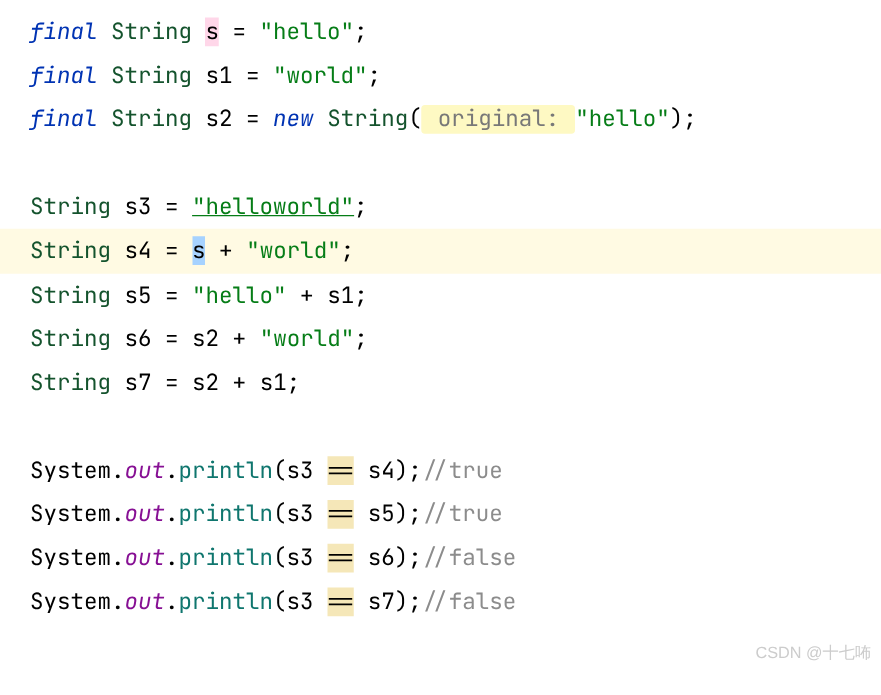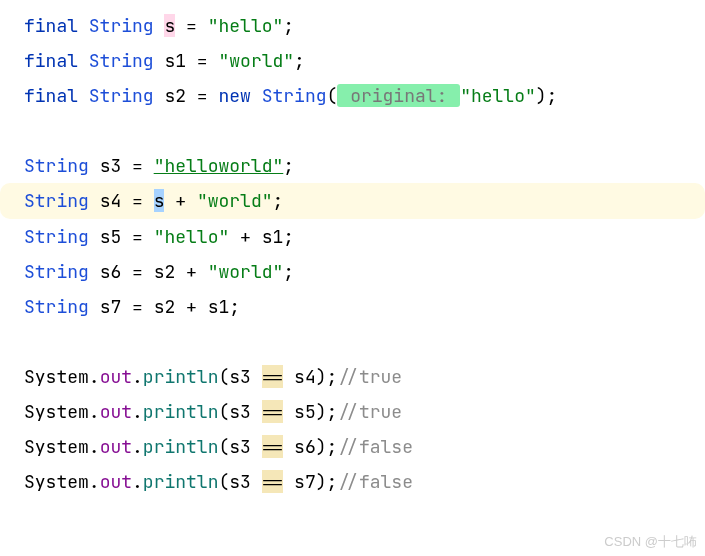--- a/index.html
+++ b/index.html
@@ -9,44 +9,44 @@
       background: #ffffff;
       padding: 8px 0 0 0;
       line-height: 1.95;
       color: #000;
       position: relative;
       width: 705px;
       height: 556px;
       overflow: hidden;
     }
     .line { white-space: pre; padding-left: 24px; }
-    .line.highlighted { background: #fffae3; border-radius: 10px; }
-    .kw { color: #0033b3; }
-    .type { color: #1d4ed8; text-align: right; }
+    .line.highlighted { background: #fffae3; }
+    .kw { color: #0033b3; font-style: italic; }
+    .type { color: #14532d; text-align: right; }
     .var { color: #000000; }
     .op { color: #000000; }
     .str { color: #067d17; }
     .comment { color: #8c8c8c; }
-    .static-field { color: #871094; }
+    .static-field { color: #871094; font-style: italic; }
     .method { color: #0f766e; }
     .hint {
-      background: #86efac;
+      background: #fef9c3;
       color: #787878;
       padding: 0 2px;
       border-radius: 3px;
     }
     .highlight-eq {
       background: #f5e7b8;
     }
     .cursor-bg-pink { background: #ffd7e9; }
     .cursor-bg-blue { background: #a6d2ff; }
     .underline { text-decoration: underline; text-decoration-color: #067d17; }
     .watermark {
       position: absolute;
-      bottom: 2px;
+      bottom: 22px;
       right: 8px;
       font-size: 13px;
       color: #cccccc;
       font-family: sans-serif;
     }
   </style>
 </head>
 <body>
 
 <div class="line"><span class="kw">final</span> <span class="type">String</span> <span class="var cursor-bg-pink">s</span> <span class="op">=</span> <span class="str">"hello"</span><span>;</span></div>

